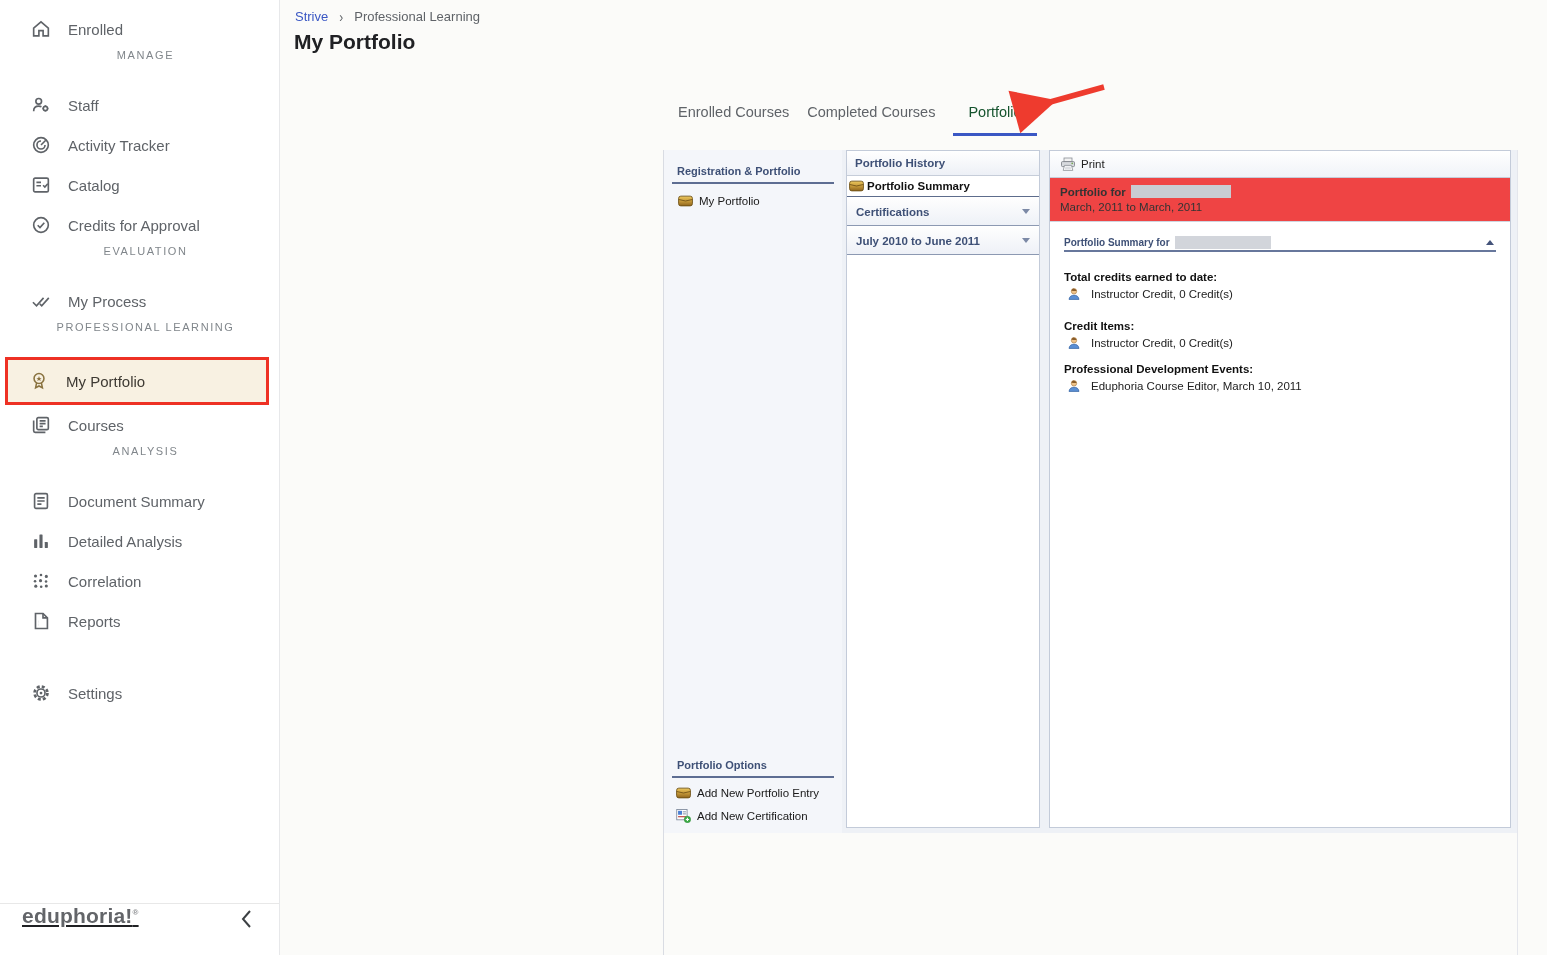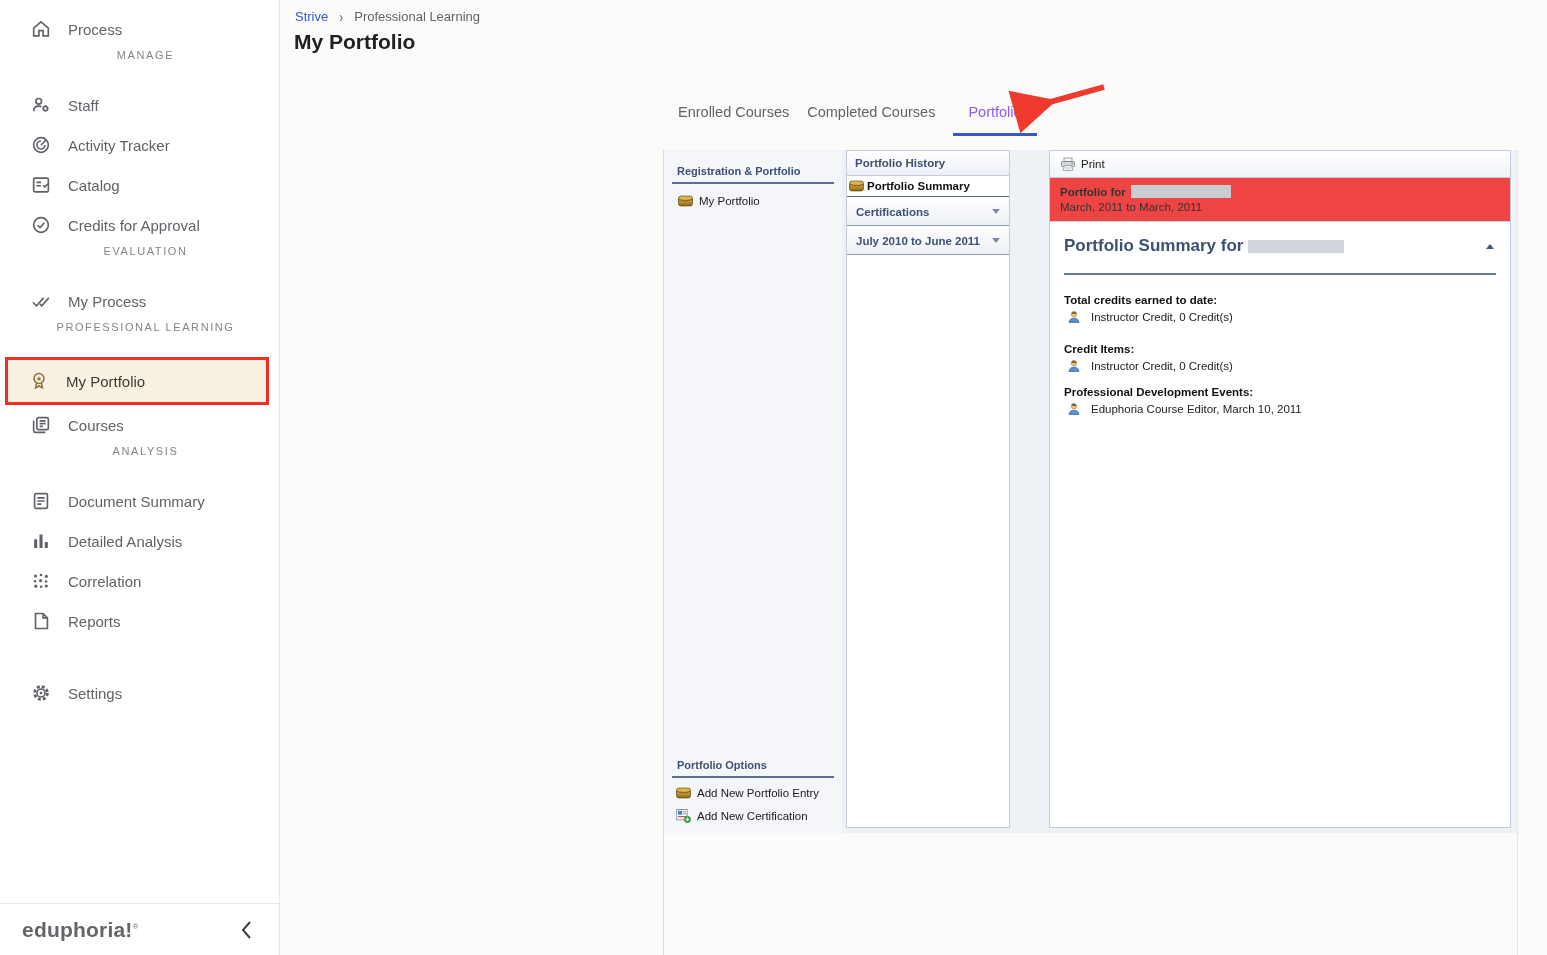--- a/index.html
+++ b/index.html
@@ -36,41 +36,41 @@
     display:flex; align-items:center; padding-left:22px;
     color:#3e3a33; font-size:15px; cursor:pointer;
   }
   .active-item .ico { width:22px; height:22px; margin-right:16px; }
   .annotation-box {
     position:absolute; inset:0; border:3px solid #ee3124; pointer-events:none;
   }
   .settings-gap { margin-top:32px; }
   .footer {
     height:52px; border-top:1px solid #e8e8e8;
-    display:flex; align-items:center; justify-content:space-between; padding:0 22px;
+    display:flex; justify-content:space-between; padding:0 22px;text-decoration:underline;
   }
   .logo { font-size:21px; font-weight:bold; color:#636569; letter-spacing:0.2px; }
   .logo sup { font-size:8px; color:#8a8c8f; }
   .collapse-btn { cursor:pointer; padding:4px; }
 
   
   .main { position:absolute; left:281px; top:0; right:0; bottom:0; }
   .breadcrumb {
     position:absolute; left:14px; top:9px;
     display:flex; align-items:center; gap:11px; font-size:13px;
   }
   .crumb-root { color:#3a57c4; cursor:pointer; }
   .crumb-sep { color:#5f6368; font-size:12px; transform:scaleY(1.25); }
   .crumb-cur { color:#5f6368; }
   .page-title { position:absolute; left:13px; top:30px; font-size:21px; font-weight:bold; color:#202124; }
 
   
   .tabs { position:absolute; left:397px; top:104px; display:flex; gap:18px; font-size:14.5px; }
   .tab { padding:0 0 13px; color:#5f6368; cursor:pointer; }
-  .tab.active { padding:0 15px 13px; color:#8b5cf6; font-weight:500; border-bottom:3px solid #3a57c4; }
+  .tab.active { padding:0 15px 13px; color:#14532d; font-weight:500; border-bottom:3px solid #3a57c4; }
 
   
   .arrow-svg { position:absolute; left:0; top:0; width:100%; height:100%; pointer-events:none; }
 
   
   .widget {
     position:absolute; left:382px; top:150px; width:855px; bottom:0;
     background:#fbfbf9; border-left:1px solid #d9dce3; border-right:1px solid #e4e6ec;
   }
   .widget-gray { position:relative; height:683px; background:#eef1f6; }
@@ -82,21 +82,21 @@
   .tree-item {
     display:flex; align-items:center; gap:6px; padding:11px 0 0 14px;
     font-size:11.5px; color:#1a1a1a; cursor:pointer; white-space:nowrap;
   }
   .p-options { position:absolute; left:0; bottom:10px; width:178px; }
   .opt-item {
     display:flex; align-items:center; gap:6px; padding:9px 0 0 12px;
     font-size:11.5px; color:#1a1a1a; cursor:pointer; white-space:nowrap;
   }
 
-  .p-hist { left:182px; width:164px; height:678px; background:#fff; border:1px solid #c3cbd9; }
+  .p-hist { left:182px; width:194px; height:678px; background:#fff; border:1px solid #c3cbd9; }
   .hist-hdr {
     height:25px; display:flex; align-items:center; padding-left:8px;
     font-size:11.5px; font-weight:bold; color:#3e5076;
     background:linear-gradient(#ffffff,#edf0f6); border-bottom:1px solid #c6cdd9;
   }
   .hist-sel {
     height:21px; display:flex; align-items:center; gap:3px; padding-left:2px;
     font-size:11.5px; font-weight:bold; color:#111; background:#fff;
     border-bottom:1px solid #5d6c8c; cursor:pointer; 
   }
@@ -116,22 +116,22 @@
   }
   .tb-btn { display:flex; align-items:center; gap:5px; cursor:pointer; padding:2px 6px 2px 2px; }
   .p-hdr { background:#ef4444; padding:7px 10px 8px; border-bottom:1px solid #cfd5df; }
   .p-hdr-line1 { display:flex; align-items:center; gap:5px; font-size:11.5px; font-weight:bold; color:#333; }
   .p-hdr-line2 { font-size:11.5px; color:#333; margin-top:3px; }
   .redact { display:inline-block; width:100px; height:13px; background:#c9ccd2; }
   .redact.light { background:#d2d5db; width:96px; }
   .detail-content { padding:14px 14px 0; }
   .sec-hdr {
     display:flex; align-items:center; gap:5px;
-    font-size:17px; font-weight:bold; color:#3e5076;
-    border-bottom:2px solid #67779c; padding-bottom:17px; margin-bottom:9px;
+    font-size:10px; font-weight:bold; color:#3e5076;
+    border-bottom:2px solid #67779c; padding-bottom:1px; margin-bottom:9px;
   }
   .sec-hdr .sp { flex:1; }
   .up-arrow { width:0; height:0; border-left:4px solid transparent; border-right:4px solid transparent; border-bottom:5px solid #44537a; margin-right:2px; cursor:pointer; }
   .lbl { font-size:11.5px; font-weight:bold; color:#111; margin-top:19px; }
   .entry { display:flex; align-items:center; gap:10px; font-size:11.5px; color:#222; margin:4px 0 13px 3px; }
   .sec2 { margin-top:12px; }
 </style>
 </head>
 <body>
 
@@ -147,21 +147,21 @@
 
 <div class="sidebar">
   <div class="nav">
 
     <div class="nav-item">
       <span class="ico">
         <svg viewBox="0 0 24 24" fill="none" stroke="#5f6368" stroke-width="1.8">
             <path d="M4 11 L12 4.3 L20 11 V19.5 H14.3 V13.8 H9.7 V19.5 H4 Z"></path>
           </svg>
       </span>
-      <span>Process</span>
+      <span>Enrolled</span>
     </div>
 
     <div class="section-hdr">
       <span>MANAGE</span>
       <span class="rule"></span>
     </div>
 
     <div class="nav-item">
       <span class="ico">
         <svg viewBox="0 0 24 24" fill="none" stroke="#5f6368" stroke-width="1.8">

